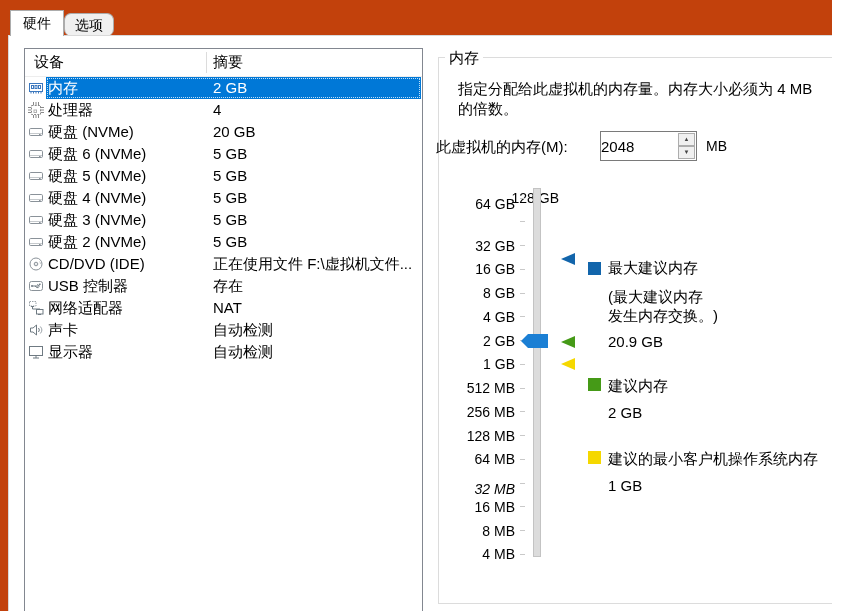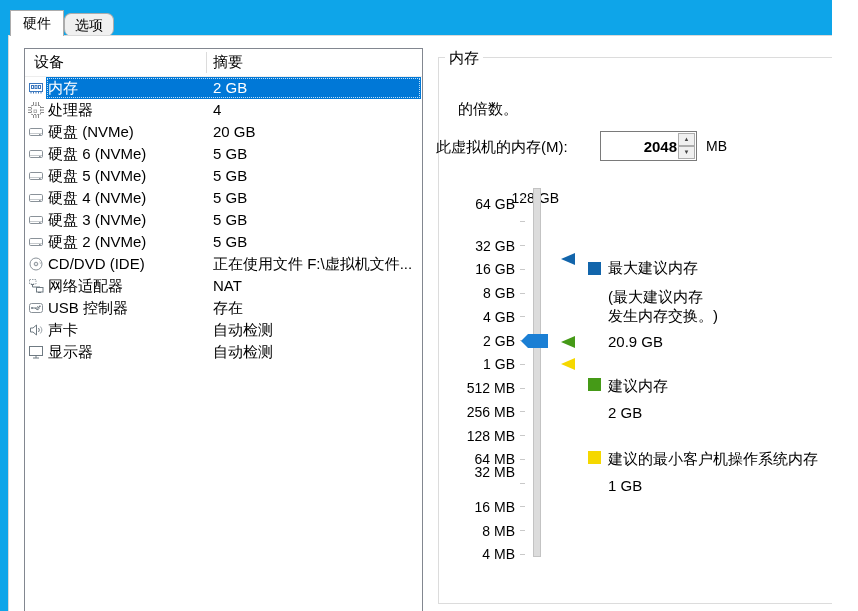--- a/index.html
+++ b/index.html
@@ -1,17 +1,17 @@
 <!DOCTYPE html>
 <html><head>
 <meta charset="utf-8">
 <style>
   html,body{margin:0;padding:0;}
   body{font-family:"Liberation Sans","DejaVu Sans",sans-serif;}
-  #canvas{position:relative;width:832px;height:611px;background:#0ea5e9;overflow:hidden;color:#000;}
+  #canvas{position:relative;width:832px;height:611px;background:#c2410c;overflow:hidden;color:#000;}
 
   
   .tab{position:absolute;box-sizing:border-box;text-align:center;font-size:14px;
        border:1px solid #acacac;border-bottom:none;cursor:default;}
   .tab.active{left:10px;top:10px;width:54px;height:26px;line-height:25px;background:#fff;z-index:3;}
   .tab.inactive{left:64px;top:13px;width:50px;height:23px;line-height:22px;background:#f0f0f0;z-index:1;border-radius:7px;}
 
   
   .page{position:absolute;left:8px;top:35px;width:837px;height:576px;background:#fff;
         border:1px solid #d9d9d9;border-bottom:none;box-sizing:border-box;z-index:2;}
@@ -33,21 +33,21 @@
 
   
   .groupbox{position:absolute;left:438px;top:57px;width:395px;height:547px;
             border:1px solid #dcdcdc;box-sizing:border-box;z-index:4;}
   .group-label{position:absolute;left:445px;top:49px;background:#fff;padding:0 4px;font-size:15px;z-index:5;}
   .desc{position:absolute;left:458px;font-size:15px;z-index:5;white-space:nowrap;}
   .field-label{position:absolute;left:436px;top:138px;font-size:15px;z-index:5;}
   .spinbox{position:absolute;left:600px;top:131px;width:97px;height:30px;border:1px solid #7a7a7a;
            background:#fff;box-sizing:border-box;z-index:5;}
   .spin-input{position:absolute;left:0;top:0;width:76px;height:100%;border:none;outline:none;
-              font-family:inherit;font-size:15px;text-align:right;padding:0 3px 0 0;background:transparent;font-weight:bold;}
+              font-family:inherit;font-size:15px;text-align:left;padding:0 3px 0 0;background:transparent;}
   .spin-btns{position:absolute;right:1px;top:1px;width:17px;height:26px;}
   .spin-btn{position:absolute;left:0;width:17px;height:13px;box-sizing:border-box;background:#f0f0f0;
             border:1px solid #adadad;font-size:6px;line-height:11px;text-align:center;color:#444;cursor:default;}
   .spin-up{top:0;}
   .spin-down{top:13px;}
   .mb-label{position:absolute;left:706px;top:138px;font-size:14px;z-index:5;}
 
   
   .slabel{position:absolute;width:77px;left:438px;text-align:right;font-size:14px;z-index:5;}
   .stick{position:absolute;left:520px;width:5px;height:1px;background:#c9c9c9;z-index:5;}
@@ -198,49 +198,49 @@
             </svg>
           </span>
           <div class="dbody">
             <span class="dname">CD/DVD (IDE)</span>
             <span class="dsum">正在使用文件 F:\虚拟机文件...</span>
           </div>
         </div>
         <div class="drow">
           <span class="dicon">
             <svg width="16" height="16" viewBox="0 0 16 16">
-              <rect x="1.5" y="1.5" width="6.5" height="4.5" fill="#fff" stroke="#9aa2a8" stroke-dasharray="1.5,1"></rect>
-              <rect x="8.5" y="9.5" width="6.5" height="4.5" fill="#fff" stroke="#6f7a82"></rect>
-              <path d="M4.5 6v3h7.5M11.5 9.5V9" stroke="#6f7a82" fill="none"></path>
-              <path d="M3 6.5h3M10 14.5h3" stroke="#6f7a82" fill="none"></path>
-            </svg>
-          </span>
-          <div class="dbody">
-            <span class="dname">网络适配器</span>
-            <span class="dsum">NAT</span>
-          </div>
-        </div>
-        <div class="drow">
-          <span class="dicon">
-            <svg width="16" height="16" viewBox="0 0 16 16">
               <rect x="1.5" y="3.5" width="13" height="9" rx="2" fill="#fff" stroke="#8a9299"></rect>
               <path d="M3.5 8h8" stroke="#6f7a82" fill="none"></path>
               <path d="M11.5 8l-2.2-1.6M7 8l2 1.6h1.6" stroke="#6f7a82" fill="none"></path>
               <circle cx="4" cy="8" r="0.9" fill="#6f7a82"></circle>
               <rect x="11" y="5.6" width="1.6" height="1.4" fill="#6f7a82"></rect>
             </svg>
           </span>
           <div class="dbody">
             <span class="dname">USB 控制器</span>
             <span class="dsum">存在</span>
           </div>
         </div>
         <div class="drow">
           <span class="dicon">
             <svg width="16" height="16" viewBox="0 0 16 16">
+              <rect x="1.5" y="1.5" width="6.5" height="4.5" fill="#fff" stroke="#9aa2a8" stroke-dasharray="1.5,1"></rect>
+              <rect x="8.5" y="9.5" width="6.5" height="4.5" fill="#fff" stroke="#6f7a82"></rect>
+              <path d="M4.5 6v3h7.5M11.5 9.5V9" stroke="#6f7a82" fill="none"></path>
+              <path d="M3 6.5h3M10 14.5h3" stroke="#6f7a82" fill="none"></path>
+            </svg>
+          </span>
+          <div class="dbody">
+            <span class="dname">网络适配器</span>
+            <span class="dsum">NAT</span>
+          </div>
+        </div>
+        <div class="drow">
+          <span class="dicon">
+            <svg width="16" height="16" viewBox="0 0 16 16">
               <path d="M2.5 6h2.5l3.5-3v10l-3.5-3H2.5z" fill="#fff" stroke="#6f7a82"></path>
               <path d="M10.5 6a3 3 0 0 1 0 4" fill="none" stroke="#6f7a82"></path>
               <path d="M12.3 4.5a5.2 5.2 0 0 1 0 7" fill="none" stroke="#9aa2a8"></path>
             </svg>
           </span>
           <div class="dbody">
             <span class="dname">声卡</span>
             <span class="dsum">自动检测</span>
           </div>
         </div>
@@ -255,20 +255,21 @@
             <span class="dname">显示器</span>
             <span class="dsum">自动检测</span>
           </div>
         </div>
       </div>
   </div>
 
   <div class="groupbox"></div>
   <span class="group-label">内存</span>
 
+  <div class="desc" style="top:80px">指定分配给此虚拟机的内存量。内存大小必须为 4 MB</div>
   <div class="desc" style="top:100px">的倍数。</div>
 
   <div class="field-label">此虚拟机的内存(M):</div>
   <div class="spinbox">
     <input class="spin-input" value="2048" style="">
     <div class="spin-btns">
       <div class="spin-btn spin-up">▲</div>
       <div class="spin-btn spin-down">▼</div>
     </div>
   </div>
@@ -292,21 +293,21 @@
       <div class="slabel" style="top: 356.362px;">1 GB</div>
       <div class="stick" style="top: 363.862px;"></div>
       <div class="slabel" style="top: 380.128px;">512 MB</div>
       <div class="stick" style="top: 387.628px;"></div>
       <div class="slabel" style="top: 403.894px;">256 MB</div>
       <div class="stick" style="top: 411.394px;"></div>
       <div class="slabel" style="top: 427.66px;">128 MB</div>
       <div class="stick" style="top: 435.16px;"></div>
       <div class="slabel" style="top: 451.426px;">64 MB</div>
       <div class="stick" style="top: 458.926px;"></div>
-      <div class="slabel" style="top: 464px;">32 MB</div>
+      <div class="slabel" style="top: 481px; font-style: italic;">32 MB</div>
       <div class="stick" style="top: 482.692px;"></div>
       <div class="slabel" style="top: 498.958px;">16 MB</div>
       <div class="stick" style="top: 506.458px;"></div>
       <div class="slabel" style="top: 522.724px;">8 MB</div>
       <div class="stick" style="top: 530.224px;"></div>
       <div class="slabel" style="top: 546.49px;">4 MB</div>
       <div class="stick" style="top: 553.99px;"></div>
     </div>
   <div class="track"></div>
   <div class="thumb" style="background: rgb(27, 127, 212);"></div>

